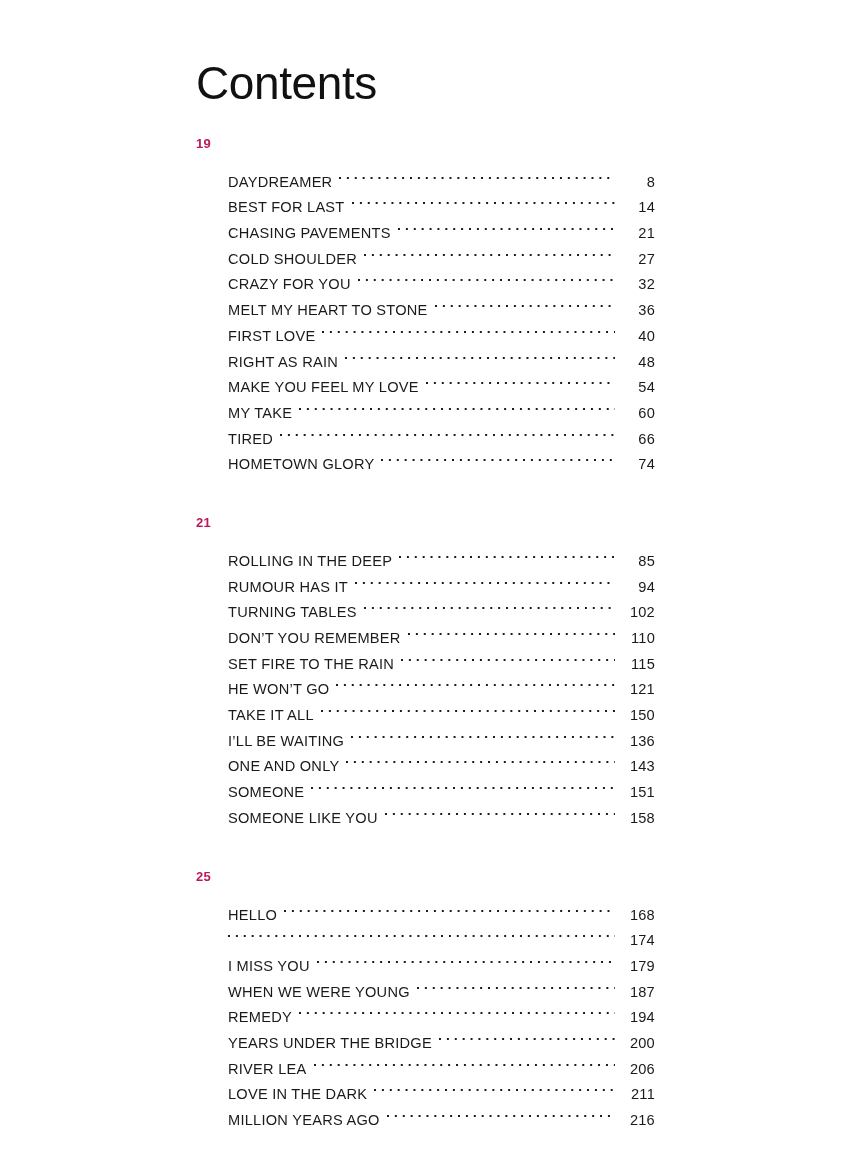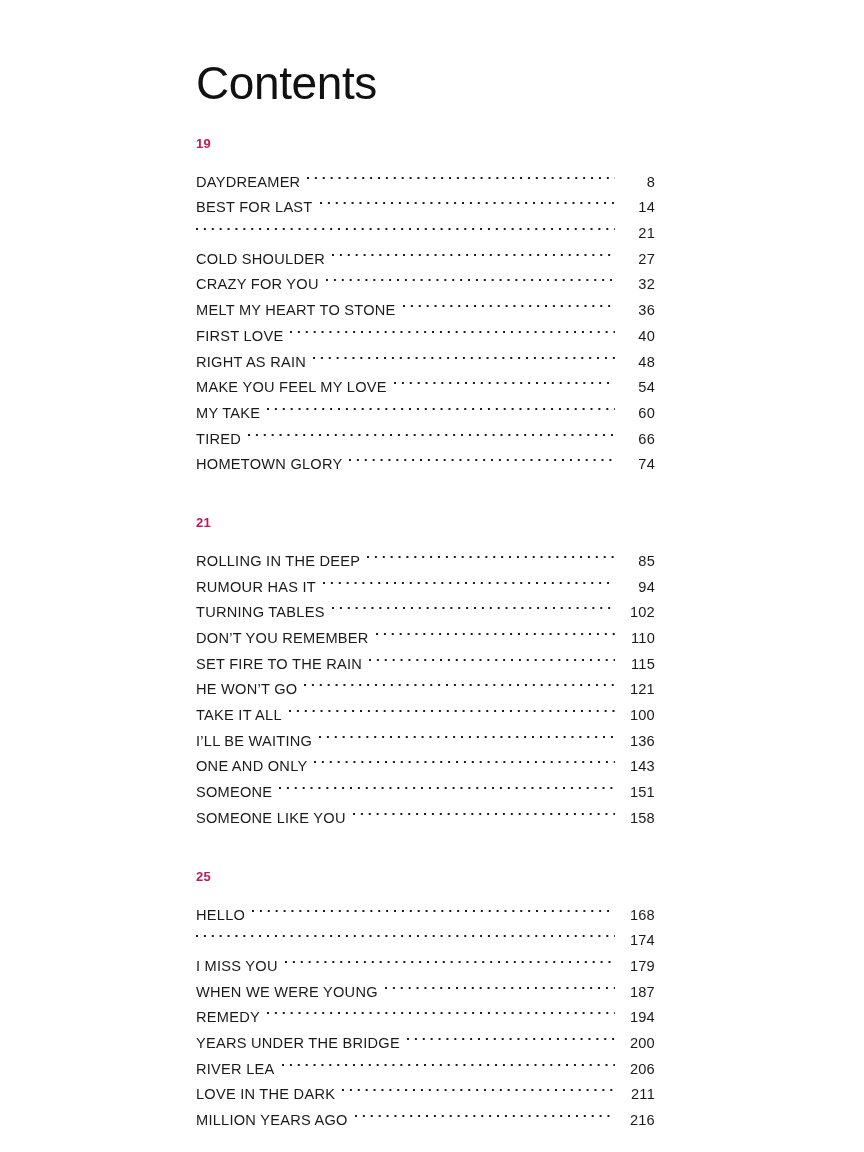--- a/index.html
+++ b/index.html
@@ -58,20 +58,21 @@
   }
   .toc-entry {
     display: flex;
     align-items: baseline;
     height: 25.7px;
     font-size: 14.6px;
     letter-spacing: 0.25px;
     color: #1a1a1a;
     line-height: 25.7px;
     white-space: nowrap;
+    margin-left: 32px;
   }
   .entry-title {
     flex: 0 0 auto;
     padding-right: 7px;
   }
   .entry-title .sub {
     font-size: 11px;
     letter-spacing: 0.2px;
   }
   .leader {
@@ -115,20 +116,21 @@
             <span class="entry-title"><span>DAYDREAMER</span></span>
             <span class="leader"></span>
             <span class="entry-page">8</span>
           </div>
           <div class="toc-entry">
             <span class="entry-title"><span>BEST FOR LAST</span></span>
             <span class="leader"></span>
             <span class="entry-page">14</span>
           </div>
           <div class="toc-entry">
+            <span class="entry-title"><span>CHASING PAVEMENTS</span></span>
             <span class="leader"></span>
             <span class="entry-page">21</span>
           </div>
           <div class="toc-entry">
             <span class="entry-title"><span>COLD SHOULDER</span></span>
             <span class="leader"></span>
             <span class="entry-page">27</span>
           </div>
           <div class="toc-entry">
             <span class="entry-title"><span>CRAZY FOR YOU</span></span>
@@ -199,21 +201,21 @@
             <span class="entry-page">115</span>
           </div>
           <div class="toc-entry">
             <span class="entry-title"><span>HE WON’T GO</span></span>
             <span class="leader"></span>
             <span class="entry-page">121</span>
           </div>
           <div class="toc-entry">
             <span class="entry-title"><span>TAKE IT ALL</span></span>
             <span class="leader"></span>
-            <span class="entry-page">100</span>
+            <span class="entry-page">150</span>
           </div>
           <div class="toc-entry">
             <span class="entry-title"><span>I’LL BE WAITING</span></span>
             <span class="leader"></span>
             <span class="entry-page">136</span>
           </div>
           <div class="toc-entry">
             <span class="entry-title"><span>ONE AND ONLY</span></span>
             <span class="leader"></span>
             <span class="entry-page">143</span>

